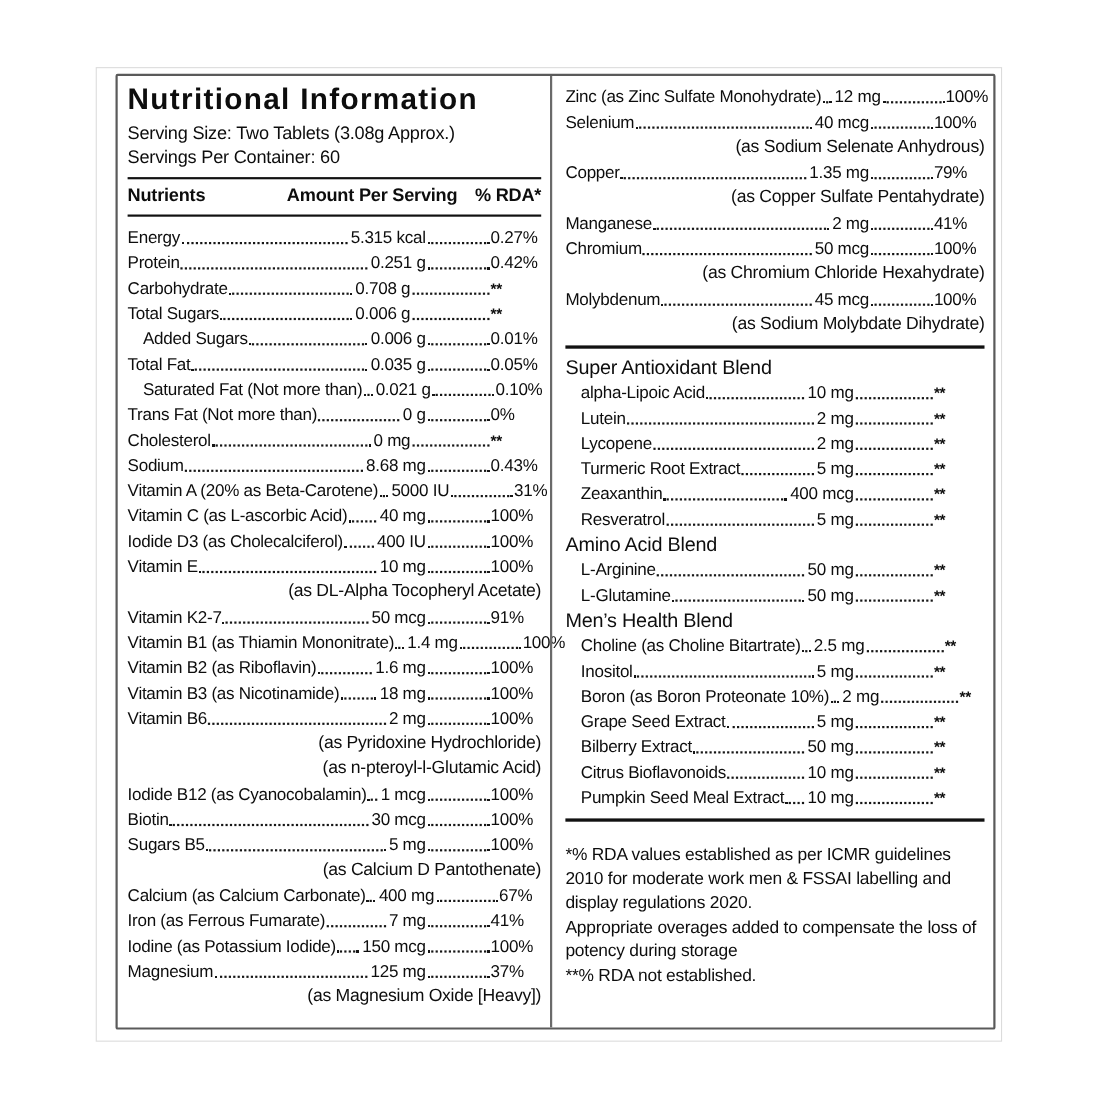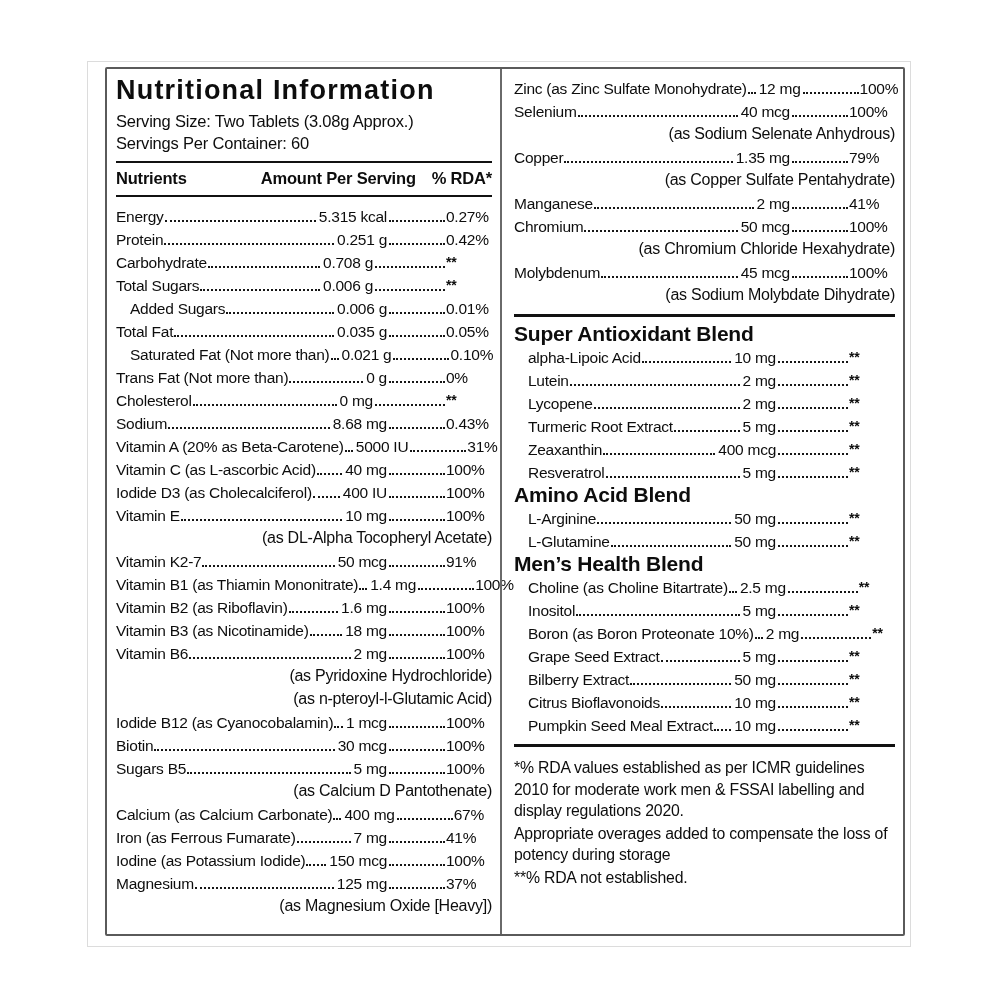--- a/index.html
+++ b/index.html
@@ -40,23 +40,23 @@
   }
   .row .nm  { flex:none; padding-bottom:1px; }
   .row .amt { flex:none; padding:0 1px 1px 2px; }
   .row .pct { flex:none; min-width:46px; padding-bottom:1px; }
   .row .pct.star { font-size:14px; font-weight:700; }
   .dots { flex:1; border-bottom:2px dotted #161616; margin:0 1px 6px 1px; min-width:8px; }
   .dots.d2 { flex:none; width:56px; }
   .dots.d2.long { width:70px; }
   .row.ind1 .nm, .cont.ind1 { padding-left:14px; }
   .cont { height:23px; font-size:16px; letter-spacing:-0.25px; line-height:21px; white-space:nowrap;text-align:right; }
-  .blend-header { height:23px; font-size:21px; font-weight:700; letter-spacing:-0.2px; line-height:22px; }
-
-  .footnotes { margin-top:10px; }
+  .blend-header { height:23px; font-size:18px; font-weight:400; letter-spacing:-0.2px; line-height:22px; }
+
+  .footnotes { margin-top:20px; }
   .footnotes p { font-size:15.8px; letter-spacing:-0.2px; line-height:21.5px; margin-bottom:1px; }
 </style>
 </head>
 <body>
 
 <div class="sticker">
   <div class="label">
 
     <div class="col left">
       <h1 class="title">Nutritional Information</h1>

